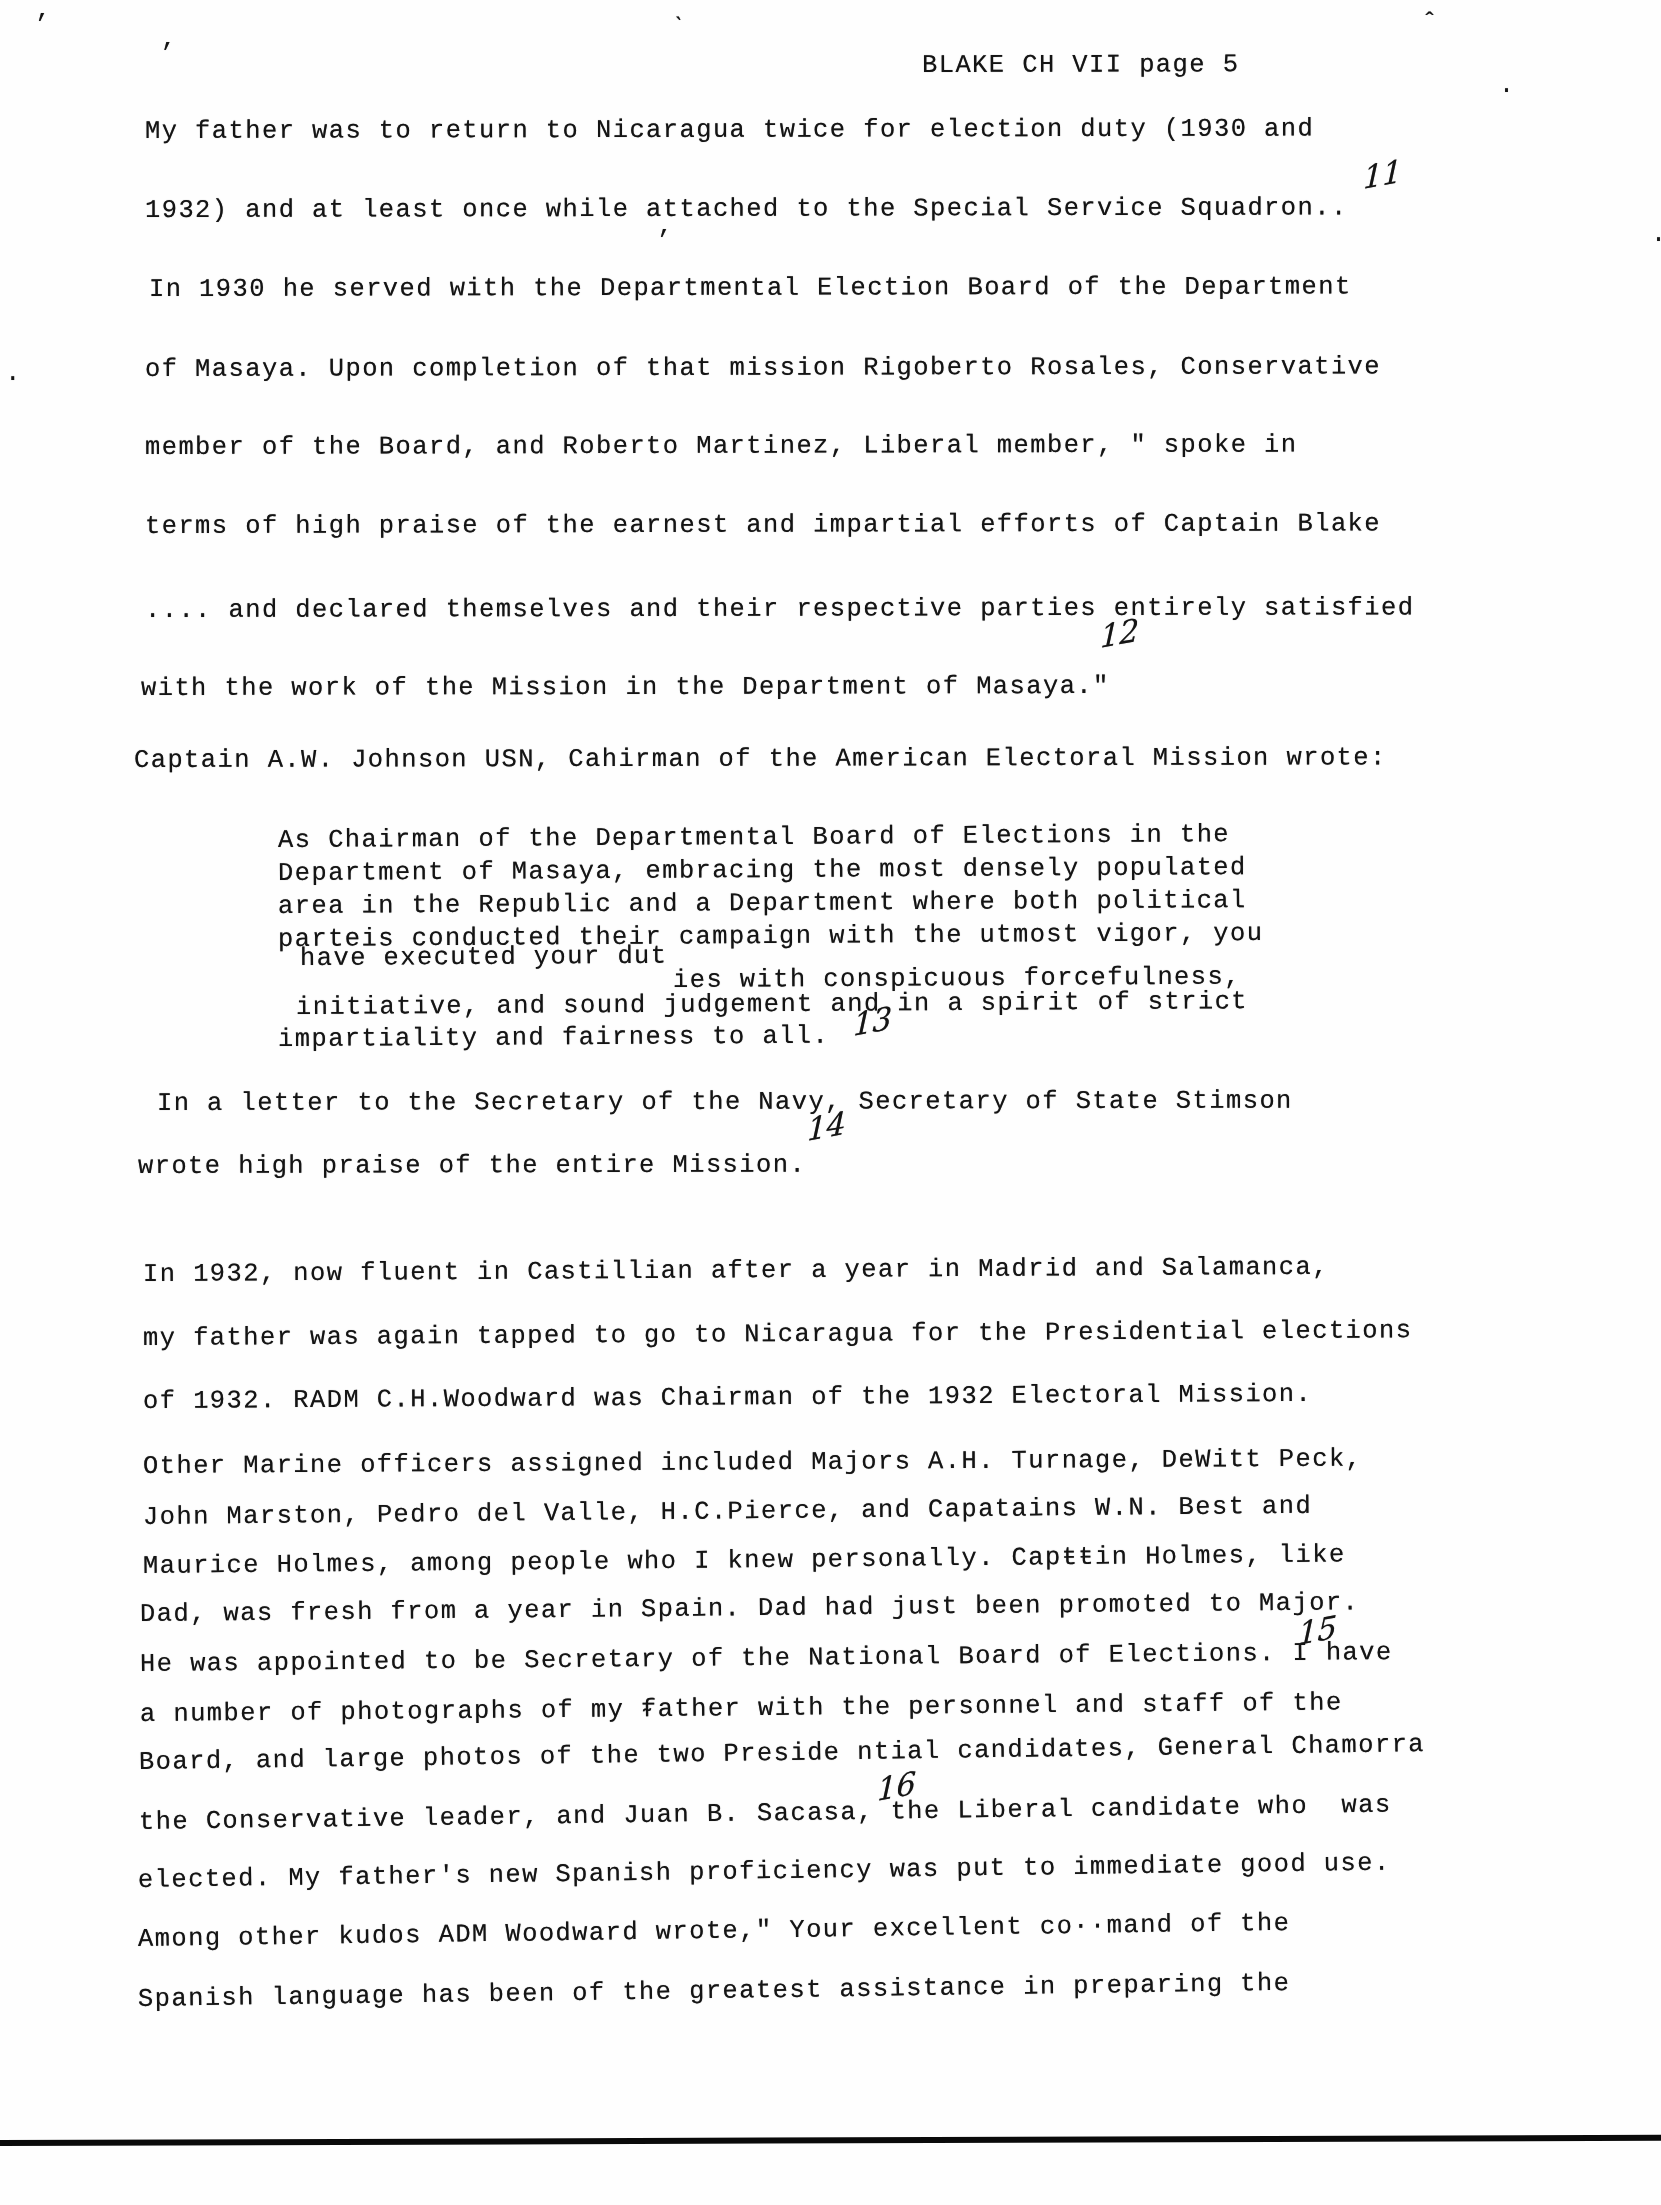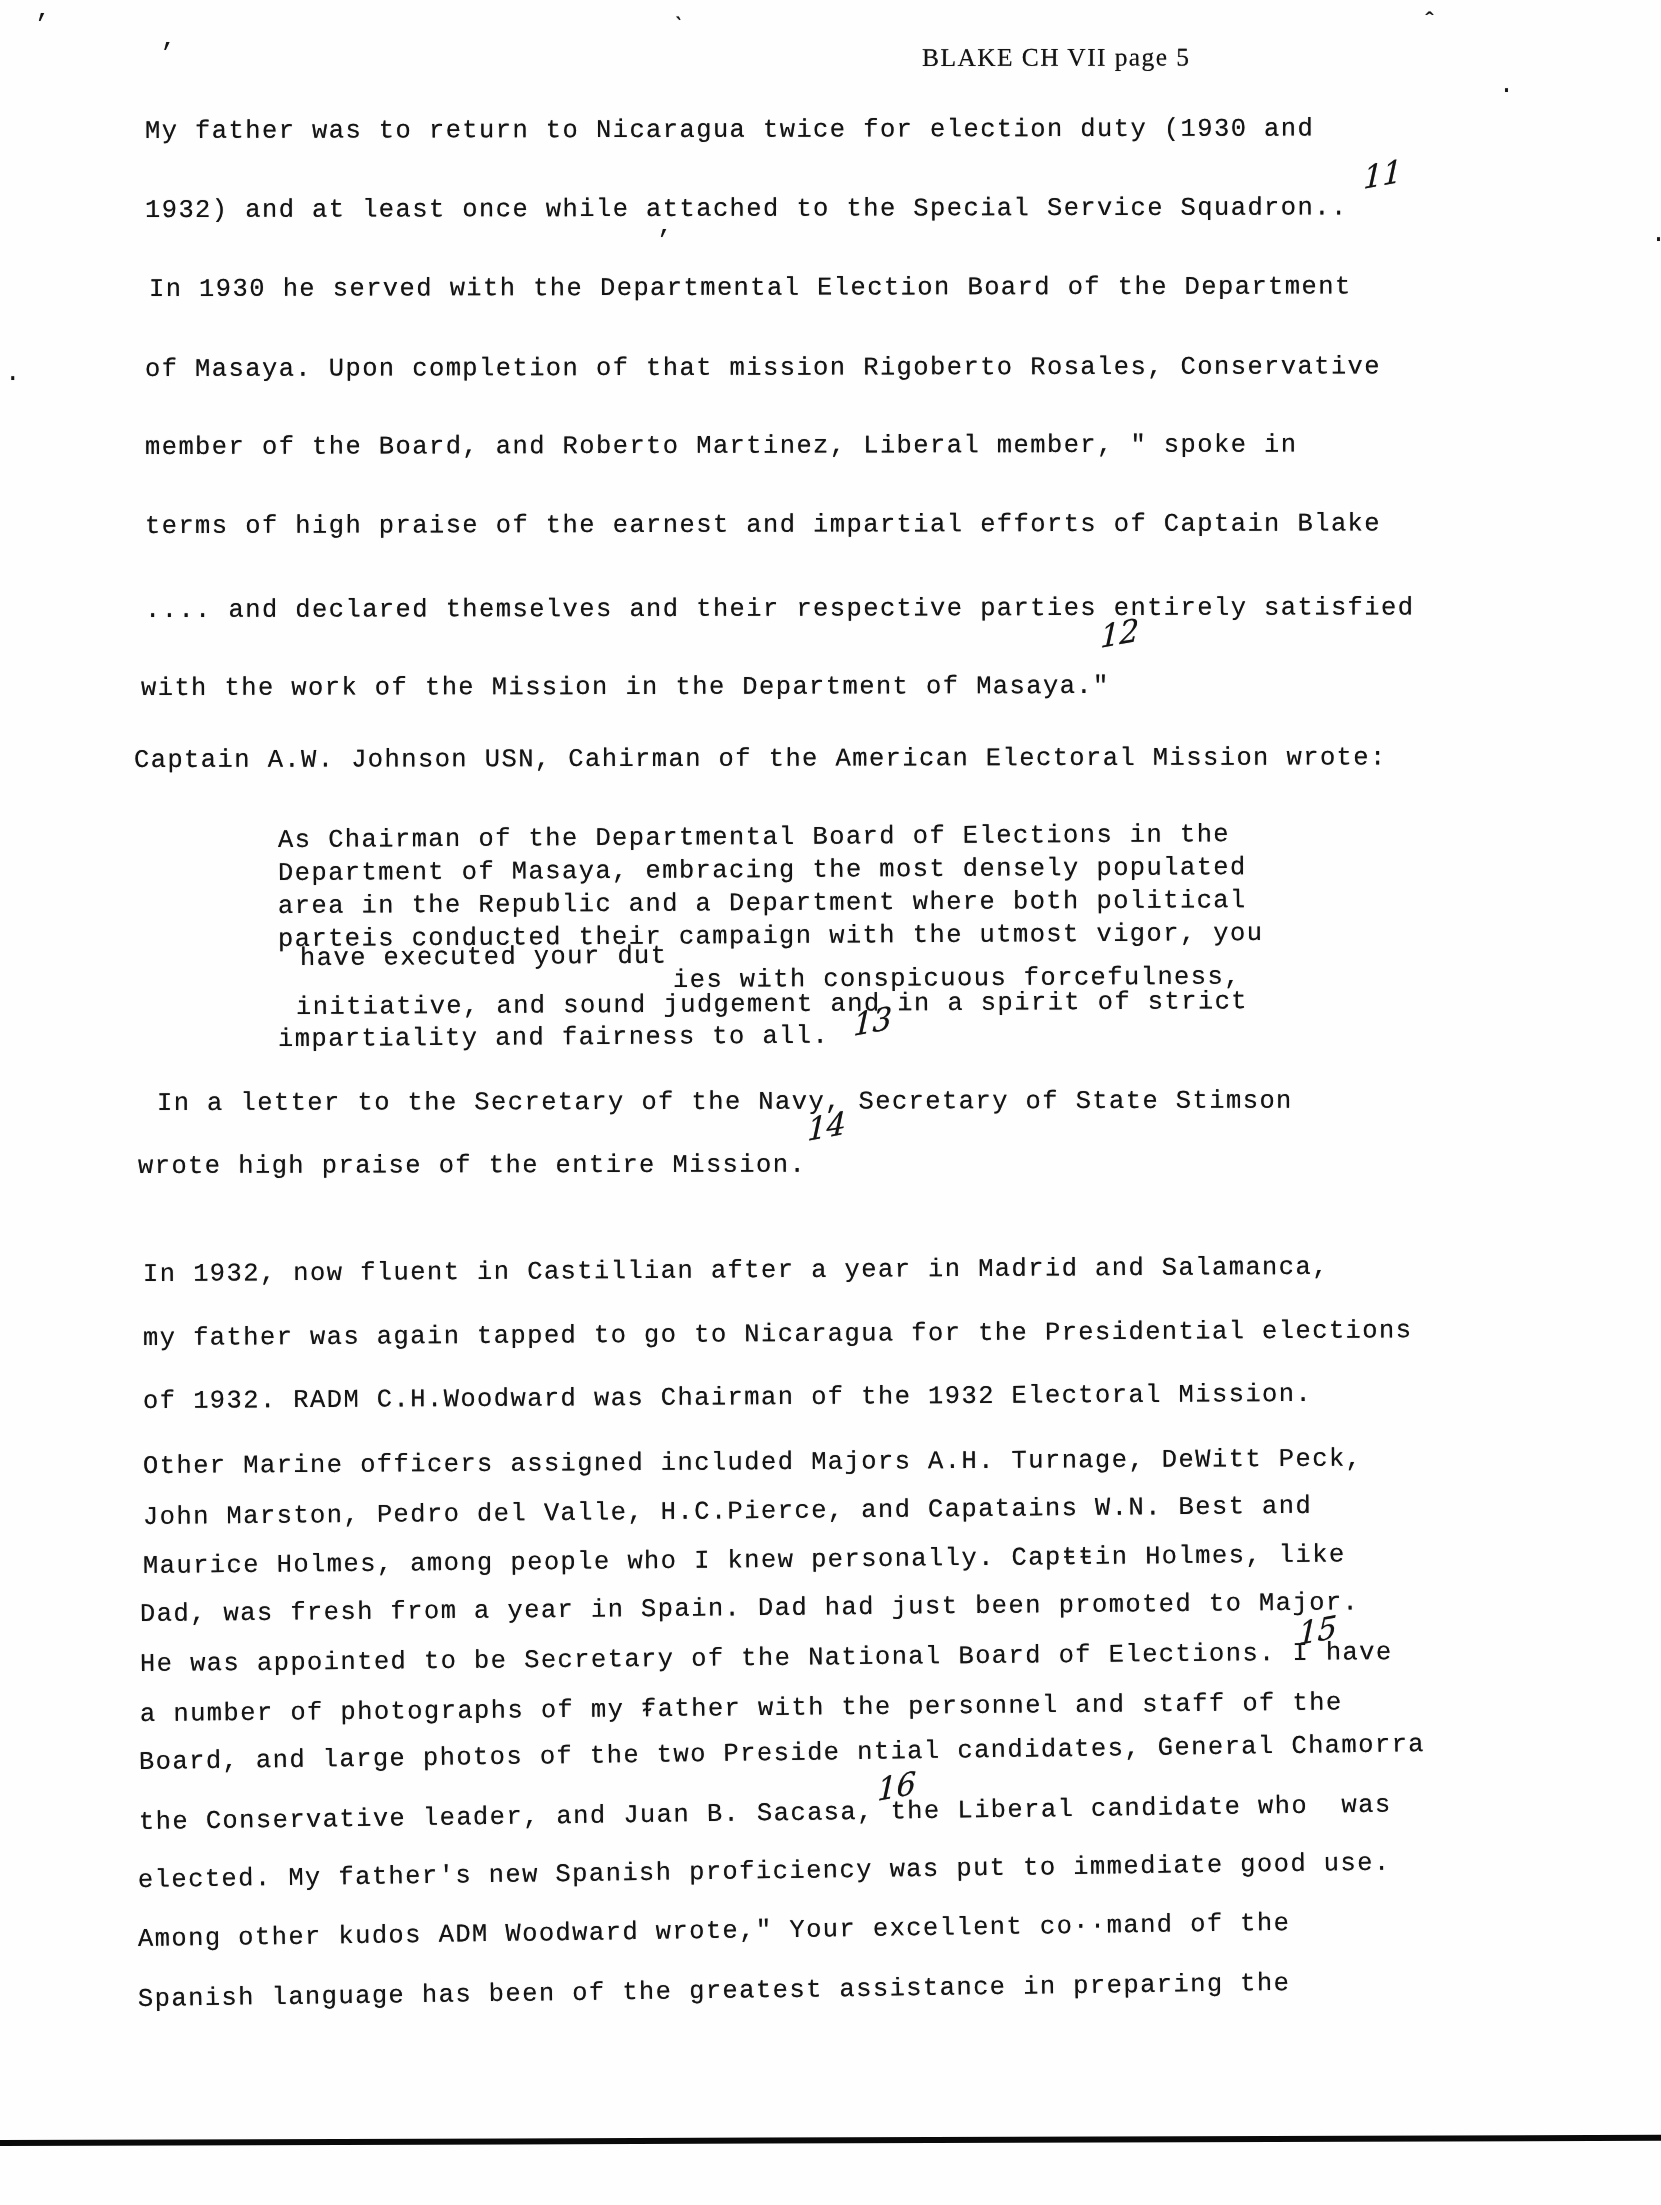--- a/index.html
+++ b/index.html
@@ -44,21 +44,21 @@
     transform:rotate(-0.18deg);
     transform-origin:left center;
     border-radius:1.3px;
   }
 </style>
 </head>
 <body>
 
 <div class="page">
 
-  <div class="tl t1" style="left:922px;top:43px;font-family:Liberation Serif, serif;">BLAKE CH VII page 5</div>
+  <div class="tl t1" style="left:922px;top:51px;">BLAKE CH VII page 5</div>
 
   <div class="tl t1" style="left:145px;top:117px;">My father was to return to Nicaragua twice for election duty (1930 and</div>
   <div class="tl t1" style="left:145px;top:196px;">1932) and at least once while attached to the Special Service Squadron..</div>
   <div class="tl t1" style="left:149px;top:275px;">In 1930 he served with the Departmental Election Board of the Department</div>
   <div class="tl t1" style="left:145px;top:355px;">of Masaya. Upon completion of that mission Rigoberto Rosales, Conservative</div>
   <div class="tl t1" style="left:145px;top:433px;">member of the Board, and Roberto Martinez, Liberal member, " spoke in</div>
   <div class="tl t1" style="left:145px;top:512px;">terms of high praise of the earnest and impartial efforts of Captain Blake</div>
   <div class="tl t1" style="left:145px;top:596px;">.... and declared themselves and their respective parties entirely satisfied</div>
   <div class="tl t1" style="left:141px;top:674px;">with the work of the Mission in the Department of Masaya."</div>
   <div class="tl t1" style="left:134px;top:746px;">Captain A.W. Johnson USN, Cahirman of the American Electoral Mission wrote:</div>

